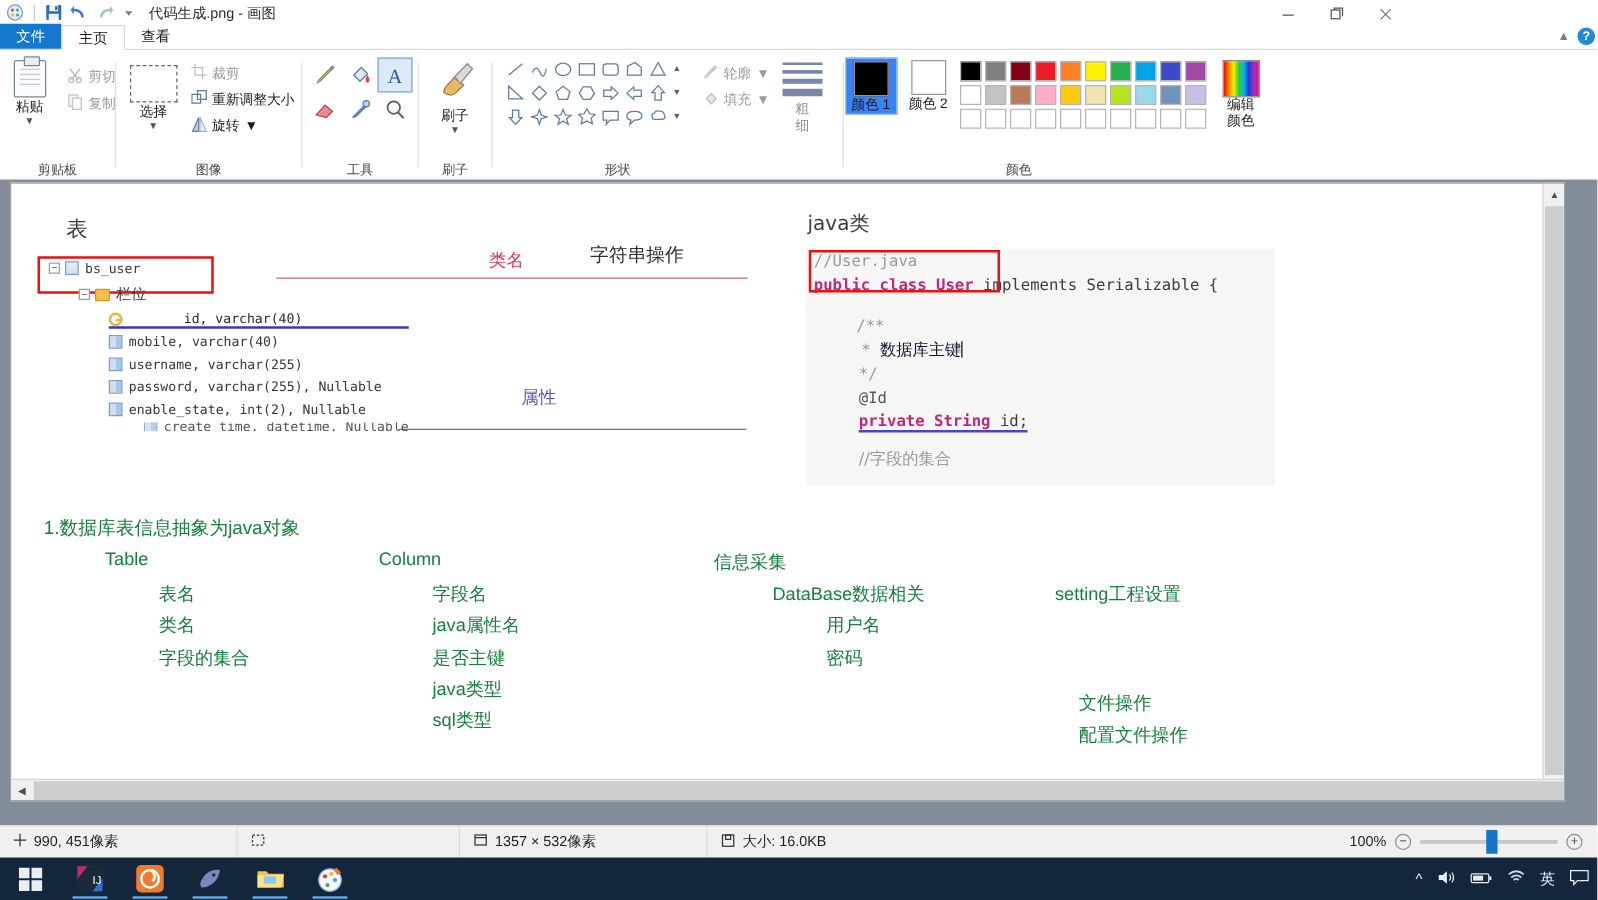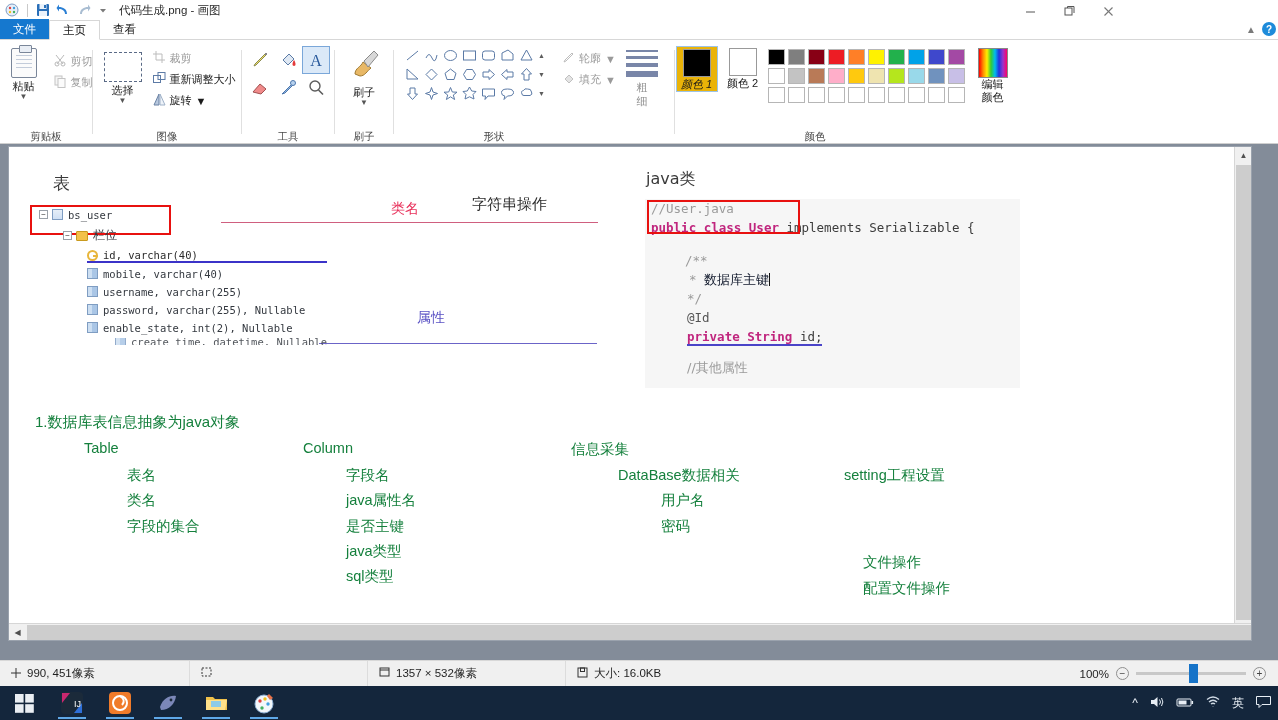--- a/index.html
+++ b/index.html
@@ -87,21 +87,21 @@
                  margin-left:2px; }
   .shapescroll span { font-size:7px; color:#5c5c5c; line-height:19px;}
 
   .sizecol { display:flex; flex-direction:column; align-items:center; width:46px; }
   .sizelines { display:flex; flex-direction:column; gap:4px; padding-top:4px; }
   .sizelines i { display:block; width:32px; background:#7986a8; }
 
   .colorbox { display:flex; flex-direction:column; align-items:center; width:42px; padding-top:2px; }
   .colorbox .sw { width:28px; height:28px; border:1px solid #999; }
   .colorbox .cl { font-size:11px; color:#1a1a1a; line-height:13px; text-align:center; margin-top:1px;}
-  .colorbox.active { background:#eab308; border:1px solid #9cc3e8;font-style:italic; }
+  .colorbox.active { background:#3b82f6; border:1px solid #9cc3e8; }
 
   .palette { display:grid; grid-template-columns:repeat(10,19px); grid-auto-rows:18px; gap:1px; padding-top:3px;}
   .sw2 { width:17px; height:16px; border:1px solid #b6b6b6; }
 
   .editcolor { display:flex; flex-direction:column; align-items:center; width:44px; padding-top:2px;}
   .rainbow { width:30px; height:30px; border:1px solid #888;
      background: linear-gradient(90deg,#ff0000,#ff8800,#ffee00,#33cc33,#00bbee,#2233dd,#9933cc,#ff0066); }
 
   
   .workarea {
@@ -135,21 +135,21 @@
   .ic-table { width:11px; height:11px; margin-right:5px;
     background:linear-gradient(#e6eef8,#cfe0f4); border:1px solid #7f9dc2;}
   .ic-folder { width:12px; height:10px; margin-right:5px; background:#f3c14a; border:1px solid #c99a1e; border-radius:1px;}
   .ic-key { width:11px; height:11px; margin-right:5px; position:relative;}
   .ic-key:before{content:""; position:absolute; left:0; top:1px; width:7px;height:7px;border-radius:50%;
      border:2px solid #e8b63c;}
   .ic-key:after{content:""; position:absolute; left:6px; top:6px; width:5px;height:2px;background:#e8b63c;}
   .ic-col { width:11px; height:11px; margin-right:5px;
     background:linear-gradient(90deg,#cddff2 50%,#aac6e6 50%); border:1px solid #7f9dc2;}
   .redbox { position:absolute; border:2.5px solid #e8110f; }
-  .pk-underline { border-bottom:2px solid #3b33c8; padding-bottom:0px; }
+  .pk-underline { border-bottom:2px solid #3b33c8; padding-bottom:0px;gap:44px; }
 
   .rule { position:absolute; height:0; border-top:1.5px solid #cf5f7f; }
   .rule.blue { border-top:1.5px solid #6b64c8; }
 
   .codebox { position:absolute; left:636px; top:52px; width:375px; height:189px;
              background:#f6f6f6; font-family:"DejaVu Sans Mono","Liberation Mono",monospace;
              font-size:12.5px; }
   .codeline { height:19px; line-height:19px; white-space:pre; }
   .c-comment { color:#9a9a9a; }
   .c-kw { color:#c0267e; font-weight:bold; }
@@ -656,21 +656,21 @@
         <div class="redbox" style="left:2px; top:1px; width:153px; height:34px;"></div>
         <div class="codeline c-comment" style="padding-left:6px;">//User.java</div>
         <div class="codeline" style="padding-left:6px;"><span class="c-kw">public class </span><span class="c-cls">User</span><span class="c-plain"> implements Serializable {</span></div>
         <div class="codeline" style="height:14px;"></div>
         <div class="codeline c-comment" style="padding-left:40px;">/**</div>
         <div class="codeline" style="padding-left:44px;"><span class="c-comment">* </span><span style="font-family:'DejaVu Sans','Liberation Sans',sans-serif; color:#0f172a; font-size:13px;">数据库主键</span><span class="caret"></span></div>
         <div class="codeline c-comment" style="padding-left:42px;">*/</div>
         <div class="codeline c-ann" style="padding-left:42px;">@Id</div>
         <div class="codeline" style="padding-left:42px;"><span class="idunder"><span class="c-kw">private </span><span class="c-kw">String </span><span class="c-plain">id;</span></span></div>
         <div class="codeline" style="height:12px;"></div>
-        <div class="codeline c-comment" style="padding-left:42px; font-family:'DejaVu Sans','Liberation Sans',sans-serif; font-size:13px;">//其他属性</div>
+        <div class="codeline c-comment" style="padding-left:42px; font-family:'DejaVu Sans','Liberation Sans',sans-serif; font-size:13px;">//字段的集合</div>
       </div>
 
       <div class="section" style="left:26px; top:266px; font-size:15px;">1.数据库表信息抽象为java对象</div>
 
       <div class="section" style="left:75px; top:293px;">Table</div>
       <div class="section" style="left:118px; top:319px;">表名</div>
       <div class="section" style="left:118px; top:344px;">类名</div>
       <div class="section" style="left:118px; top:370px;">字段的集合</div>
 
       <div class="section" style="left:294px; top:293px;">Column</div>

